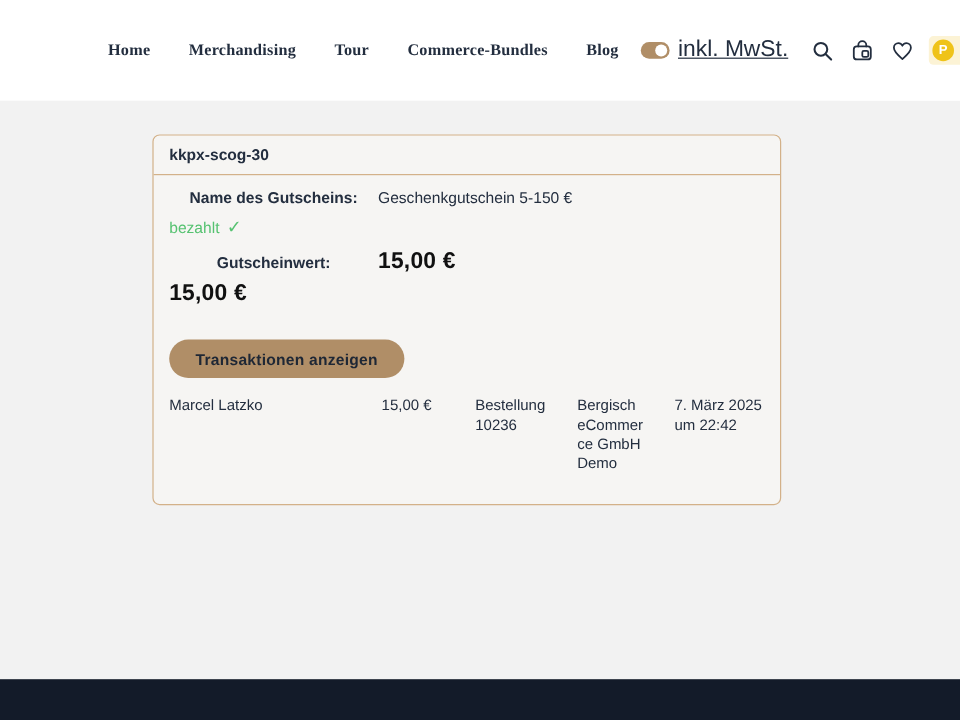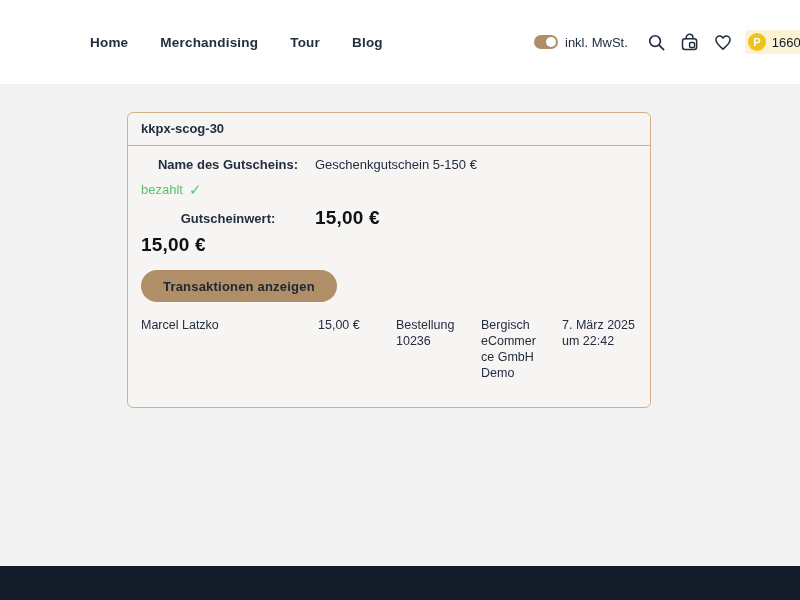--- a/index.html
+++ b/index.html
@@ -12,41 +12,41 @@
   }
 
   
   .topbar {
     position: absolute; top: 0; left: 0;
     width: 800px; height: 84px;
     background: #ffffff;
   }
   .main-nav {
     position: absolute; left: 90px; top: 0; height: 84px;
-    display: flex; align-items: center; gap: 32px;
+    display: flex; align-items: center; gap: 32px; font-family: Liberation Serif, serif;
   }
   .nav-link {
     font-size: 13.5px; font-weight: bold; color: #232e3f;
     text-decoration: none; letter-spacing: .2px; cursor: pointer;
     white-space: nowrap;
   }
   .header-controls {
     position: absolute; left: 534px; top: 0; height: 84px;
     display: flex; align-items: center;
   }
   .vat-toggle {
     width: 24px; height: 14px; border-radius: 7px;
     background: #b08e67; position: relative; cursor: pointer;
     flex: 0 0 auto;
   }
   .vat-toggle .knob {
     position: absolute; right: 2px; top: 2px;
     width: 10px; height: 10px; border-radius: 50%; background: #ffffff;
   }
-  .vat-label { font-size: 13px; color: #232e3f; margin-left: 7px; white-space: nowrap; }
+  .vat-label { font-size: 19px; color: #232e3f; margin-left: 7px; white-space: nowrap; text-decoration: underline; }
   .icon-btn {
     width: 20px; height: 20px; margin-left: 13px;
     display: flex; align-items: center; justify-content: center; cursor: pointer;
     flex: 0 0 auto;
   }
   .icon-btn svg { display: block; }
   .icon-btn.search { margin-left: 19px; }
   .points-badge {
     margin-left: 12px; height: 24px; padding: 0 8px 0 3px;
     background: #fcf3d5; border-radius: 4px;
@@ -83,21 +83,21 @@
 
   .field-row { display: flex; align-items: center; margin-bottom: 10px; }
   .field-row.amount-row { margin-bottom: 5px; }
   .field-label { width: 174px; flex: 0 0 174px; font-size: 13px; font-weight: bold; color: #232e3f; text-align: center; }
   .field-value { font-size: 13px; color: #232e3f; }
   .field-value.paid { color: #56c271; display: flex; align-items: center; gap: 6px; }
   .check-glyph { color: #56c271; font-size: 15px; line-height: 1; }
   .field-value.big-amount { font-size: 19px; font-weight: bold; color: #111111; letter-spacing: .2px; }
 
   .transactions-btn {
-    margin-top: 9px;
+    margin-top: 22px;
     height: 32px; padding: 0 22px;
     background: #b08e67; color: #1e2735;
     border: none; border-radius: 16px;
     font-family: "Liberation Sans", sans-serif;
     font-size: 13px; font-weight: bold; letter-spacing: .2px;
     cursor: pointer;
   }
 
   .transaction-row {
     margin-top: 15px;
@@ -117,20 +117,21 @@
   }
 </style>
 </head>
 <body>
 
 <header class="topbar">
   <nav class="main-nav">
     <a class="nav-link">Home</a>
     <a class="nav-link">Merchandising</a>
     <a class="nav-link">Tour</a>
+    <a class="nav-link">Commerce-Bundles</a>
     <a class="nav-link">Blog</a>
   </nav>
 
   <div class="header-controls">
     <div class="vat-toggle">
       <div class="knob"></div>
     </div>
     <span class="vat-label">inkl. MwSt.</span>
 
     <div class="icon-btn search">

